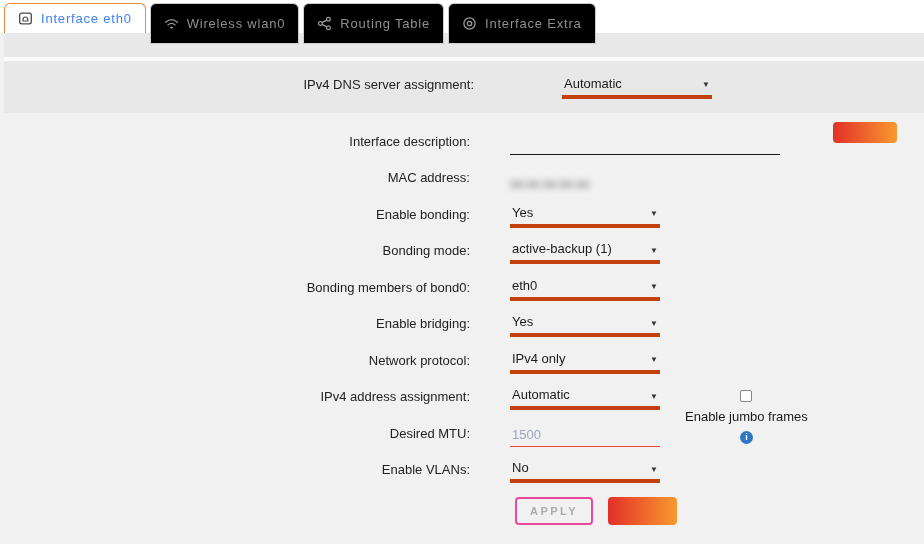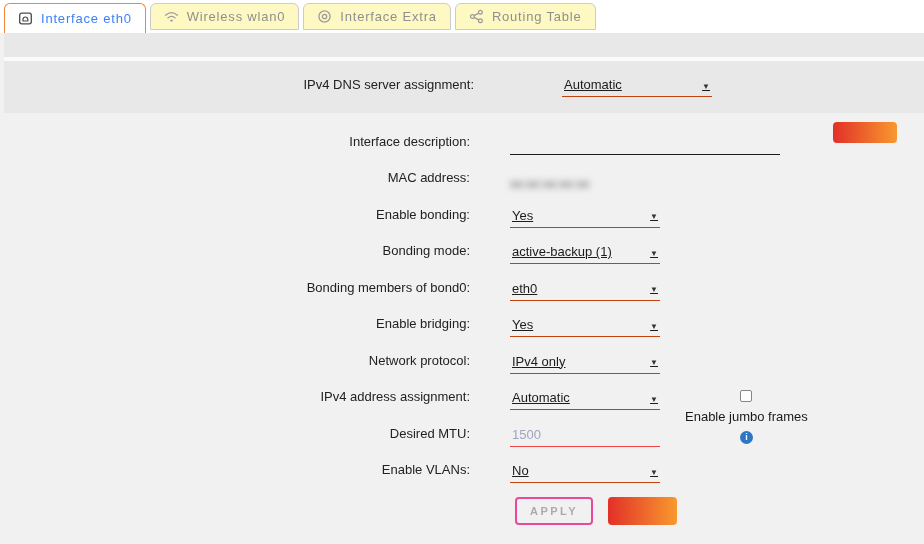--- a/index.html
+++ b/index.html
@@ -9,22 +9,22 @@
     background:#f1f1f1; color:#1d1d1d; font-size:13px;
   }
 
   
   .tabbar {
     background:#ffffff; height:33px; padding:3px 0 0 4px;
     display:flex; align-items:flex-start; gap:4px;
   }
   .tab {
     display:inline-flex; align-items:center; gap:8px;
-    padding:0 13px; height:27px;
-    background:#fef9c3; border:1px solid #cccccc;
+    padding:0 13px; height:41px;
+    background:#000000; border:1px solid #cccccc;
     border-radius:6px 6px 0 0;
     color:#8f8f8f; letter-spacing:0.8px; font-size:13px;
     cursor:pointer; white-space:nowrap;
   }
   .tab.active {
     background:#ffffff; border:1px solid #f0863c; border-bottom:none;
     height:30px; color:#3b82f6;
   }
   .tab .ticon { display:inline-flex; }
   .tab svg { width:15px; height:15px; }
@@ -37,22 +37,22 @@
 
   
   .content { padding-top:5px; }
   .frow { height:36.5px; display:flex; align-items:flex-end; position:relative; }
   .flabel {
     width:470px; text-align:right; padding-bottom:6px; color:#222222; font-size:13px;
   }
   .fcontrol { margin-left:40px; }
 
   .selectbox {
-    width:150px; border-bottom:1px solid #c2410c; padding:0 2px 4px 2px;
-    display:flex; justify-content:space-between; align-items:center; cursor:pointer;text-decoration:underline;
+    width:150px; border-bottom:4px solid #c2410c; padding:0 2px 4px 2px;
+    display:flex; justify-content:space-between; align-items:center; cursor:pointer;
   }
   .selectbox .val { font-size:13px; color:#1b1b1b; }
   .selectbox .arrow { font-size:8px; color:#333333; padding-top:3px; }
 
   .text-underline-input {
     width:270px; border:none; border-bottom:1px solid #1b1b1b; background:transparent;
     font-family:inherit; font-size:13px; padding:0 2px 4px 2px; outline:none;
   }
   .mtu-box { width:150px; border-bottom:1px solid #ef4444; padding:0 2px 4px 2px; }
   .mtu-box .val { color:#9fa6bc; font-size:13px; }
@@ -115,36 +115,36 @@
         <path d="M1.6 6.2 Q7.5 1.2 13.4 6.2" stroke-width="1.3" stroke-linecap="round"></path>
         <path d="M3.9 8.9 Q7.5 6 11.1 8.9" stroke-width="1.3" stroke-linecap="round"></path>
         <path d="M7 11.6 h1" stroke-width="1.8" stroke-linecap="round"></path>
       </svg>
     </span>
     <span>Wireless wlan0</span>
   </div>
   <div class="tab">
     <span class="ticon">
       <svg viewBox="0 0 15 15" fill="none">
-        <circle cx="7.5" cy="7.5" r="5.6" stroke-width="1.3"></circle>
-        <circle cx="7.5" cy="7.5" r="2.2" stroke-width="1.3"></circle>
-      </svg>
-    </span>
-    <span>Interface Extra</span>
-  </div>
-  <div class="tab">
-    <span class="ticon">
-      <svg viewBox="0 0 15 15" fill="none">
         <circle cx="11.4" cy="3.2" r="1.9" stroke-width="1.2"></circle>
         <circle cx="3.4" cy="7.5" r="1.9" stroke-width="1.2"></circle>
         <circle cx="11.4" cy="11.8" r="1.9" stroke-width="1.2"></circle>
         <path d="M5.1 6.6 L9.7 4.1 M5.1 8.4 L9.7 10.9" stroke-width="1.2"></path>
       </svg>
     </span>
     <span>Routing Table</span>
+  </div>
+  <div class="tab">
+    <span class="ticon">
+      <svg viewBox="0 0 15 15" fill="none">
+        <circle cx="7.5" cy="7.5" r="5.6" stroke-width="1.3"></circle>
+        <circle cx="7.5" cy="7.5" r="2.2" stroke-width="1.3"></circle>
+      </svg>
+    </span>
+    <span>Interface Extra</span>
   </div>
 </div>
 
 <div class="band1"></div>
 <div class="band2">
   <div class="flabel">IPv4 DNS server assignment:</div>
   <div class="fcontrol">
     <div class="selectbox">
       <span class="val">Automatic</span>
       <span class="arrow">▼</span>

